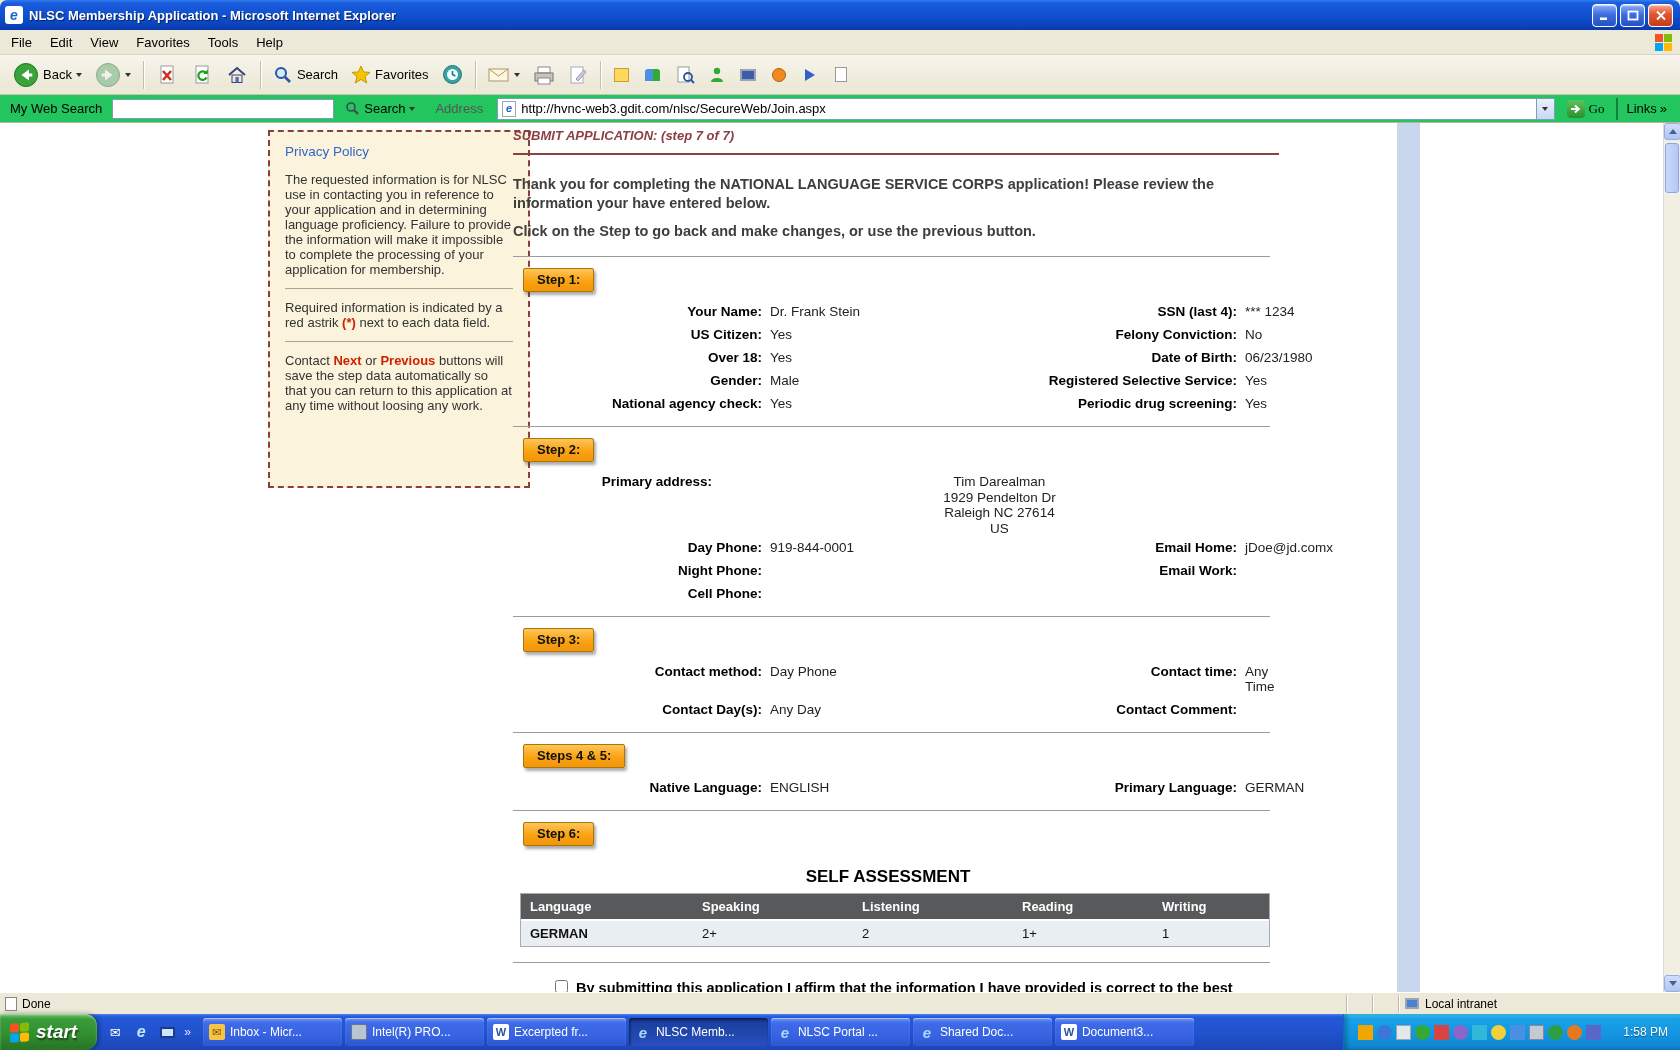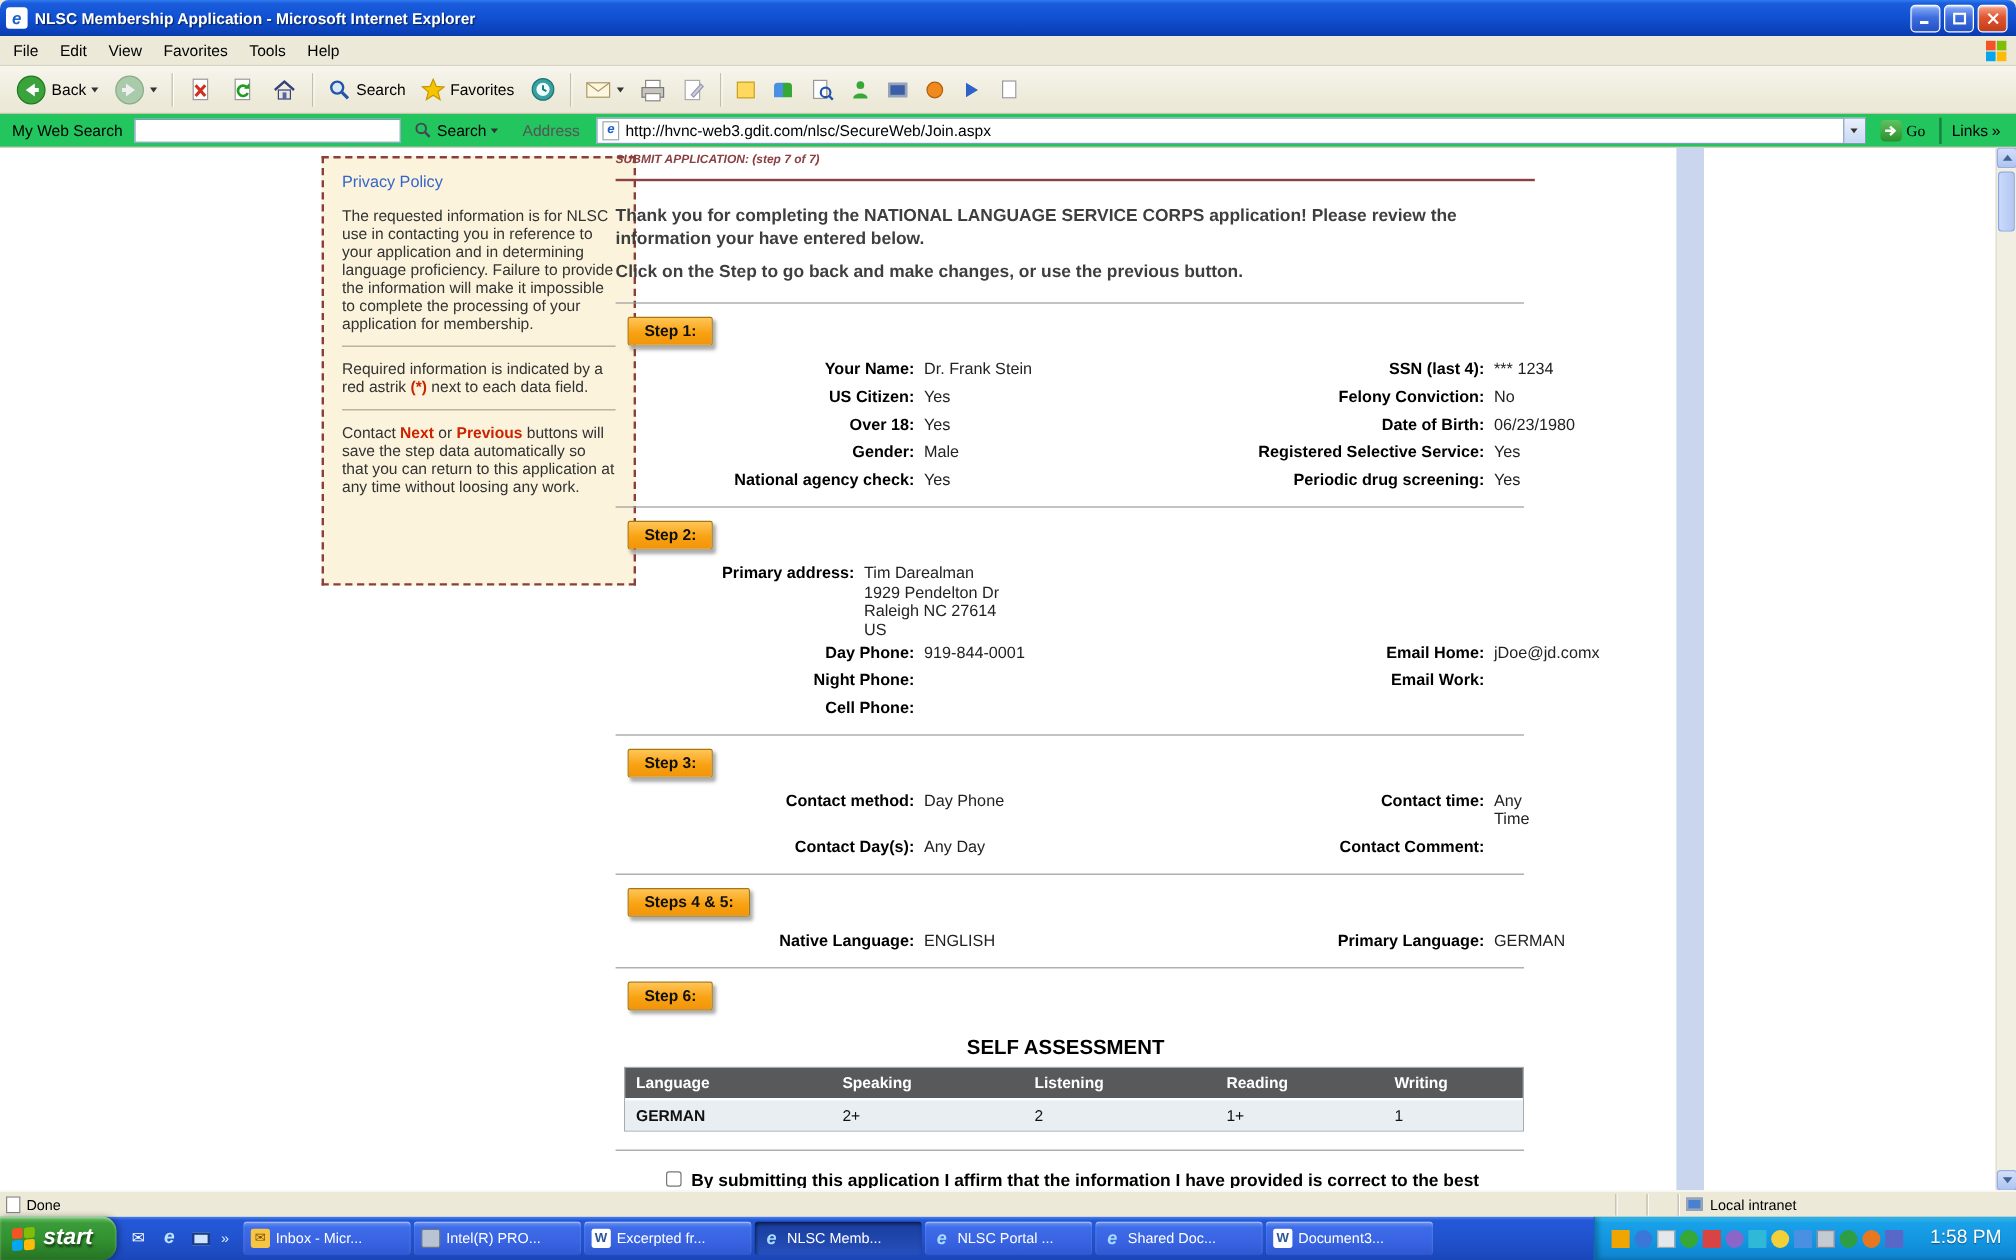--- a/index.html
+++ b/index.html
@@ -74,34 +74,34 @@
   .sb-thumb{position:absolute;left:1px;top:20px;width:14px;height:50px;border-radius:3px;
     background:linear-gradient(90deg,#CAD9FB,#B4C8F4);border:1px solid #89A6E8;}
   
   .privacy{position:absolute;left:268px;top:7px;width:262px;height:358px;padding:12px 15px;
     background:#FBF3DC;border:2px dashed #8B3E3E;color:#333;line-height:15px;overflow:hidden;}
   .pp-title{color:#3366CC;font-size:13.5px;margin-bottom:13px;}
   .pp-div{border-top:1px solid #ABA498;margin:11px 0;}
   .red-b{color:#CC2200;font-weight:bold;}
   
   .content{position:absolute;left:513px;top:5px;width:766px;}
-  .page-heading{color:#8B4043;font-size:10px;font-weight:bold;font-style:italic;
+  .page-heading{color:#8B4043;font-size:13px;font-weight:bold;font-style:italic;
     padding-bottom:10px;border-bottom:2px solid #8B4043;}
   .intro{font-weight:bold;font-size:14.5px;color:#3E3E3E;line-height:19px;margin-top:20px;width:760px;}
   .intro.second{margin-top:9px;}
   .sep{border-top:1px solid #9C9C9C;width:757px;margin-top:15px;}
   .stepbtn{display:inline-block;margin:11px 0 8px 10px;padding:3px 13px 4px;
     background:linear-gradient(180deg,#FFC558 0%,#F9A312 55%,#F2940A 100%);
     border:1px solid #A97708;border-radius:2px;font-weight:bold;font-size:13px;color:#101010;
     box-shadow:2px 3px 3px rgba(70,70,70,.45);cursor:pointer;}
   .grid-a{display:grid;grid-template-columns:257px 190px 285px 1fr;row-gap:8px;font-size:13.5px;margin:4px 0 13px;}
   .grid-addr{display:grid;grid-template-columns:207px 1fr;font-size:13.5px;margin:4px 0 4px;}
   .flabel{font-weight:bold;text-align:right;padding-right:8px;}
   .fvalue{color:#222;padding-right:4px;}
-  .addr-lines div{line-height:15.5px;color:#222;}
+  .addr-lines div{line-height:15.5px;color:#222;text-align:center;}
   
   .sa-title{text-align:center;font-weight:bold;font-size:17px;margin:13px 0 6px;width:750px;}
   .sa-table{width:750px;margin-left:7px;border:1px solid #A7ACB2;}
   .sa-head,.sa-row{display:grid;grid-template-columns:172px 160px 160px 140px 1fr;}
   .sa-head{background:#58595B;color:#fff;font-weight:bold;}
   .sa-head span{padding:5px 9px;}
   .sa-row{background:#E9EEF2;border-top:2px solid #fff;}
   .sa-row span{padding:5px 9px;color:#111;}
   .sa-row .first{font-weight:bold;}
   
@@ -146,21 +146,21 @@
   .ic-word{background:#fff;color:#2B579A;font-weight:bold;}
   .ic-ie{color:#A8DCFF;font-weight:bold;font-style:italic;font-size:15px;}
   .tray{height:36px;display:flex;align-items:center;gap:4px;padding:0 12px 0 14px;
     background:linear-gradient(180deg,#3FC4F2 0%,#18A1E8 14%,#1394E0 60%,#0E82CC 100%);
     border-left:1px solid #0A6EB8;box-shadow:inset 3px 0 4px rgba(0,0,0,.25);}
   .tray-ico{width:15px;height:15px;display:inline-block;}
   .rnd{border-radius:50%;}
   .t1{background:#F0A500;} .t2{background:#3A78D8;} .t3{background:#E4E8EC;border:1px solid #9AA;} .t4{background:#35A835;}
   .t5{background:#D84444;} .t6{background:#8A66C8;} .t7{background:#30B8D8;} .t8{background:#F2D03A;}
   .t9{background:#4A90E2;} .t10{background:#C4CAD2;border:1px solid #889;} .t11{background:#2E9E44;} .t12{background:#E87820;} .t13{background:#5868C8;}
-  .clock{color:#fff;font-size:16px;margin-left:18px;text-shadow:0 1px 1px rgba(0,0,0,.45);white-space:nowrap;}
+  .clock{color:#fff;font-size:12px;margin-left:18px;text-shadow:0 1px 1px rgba(0,0,0,.45);white-space:nowrap;}
 </style>
 </head>
 <body>
 
 <div class="titlebar">
   <span class="title-icon">
       <span>e</span>
     </span>
   <span class="title-text">NLSC Membership Application - Microsoft Internet Explorer</span>
   <span class="win-btns">

